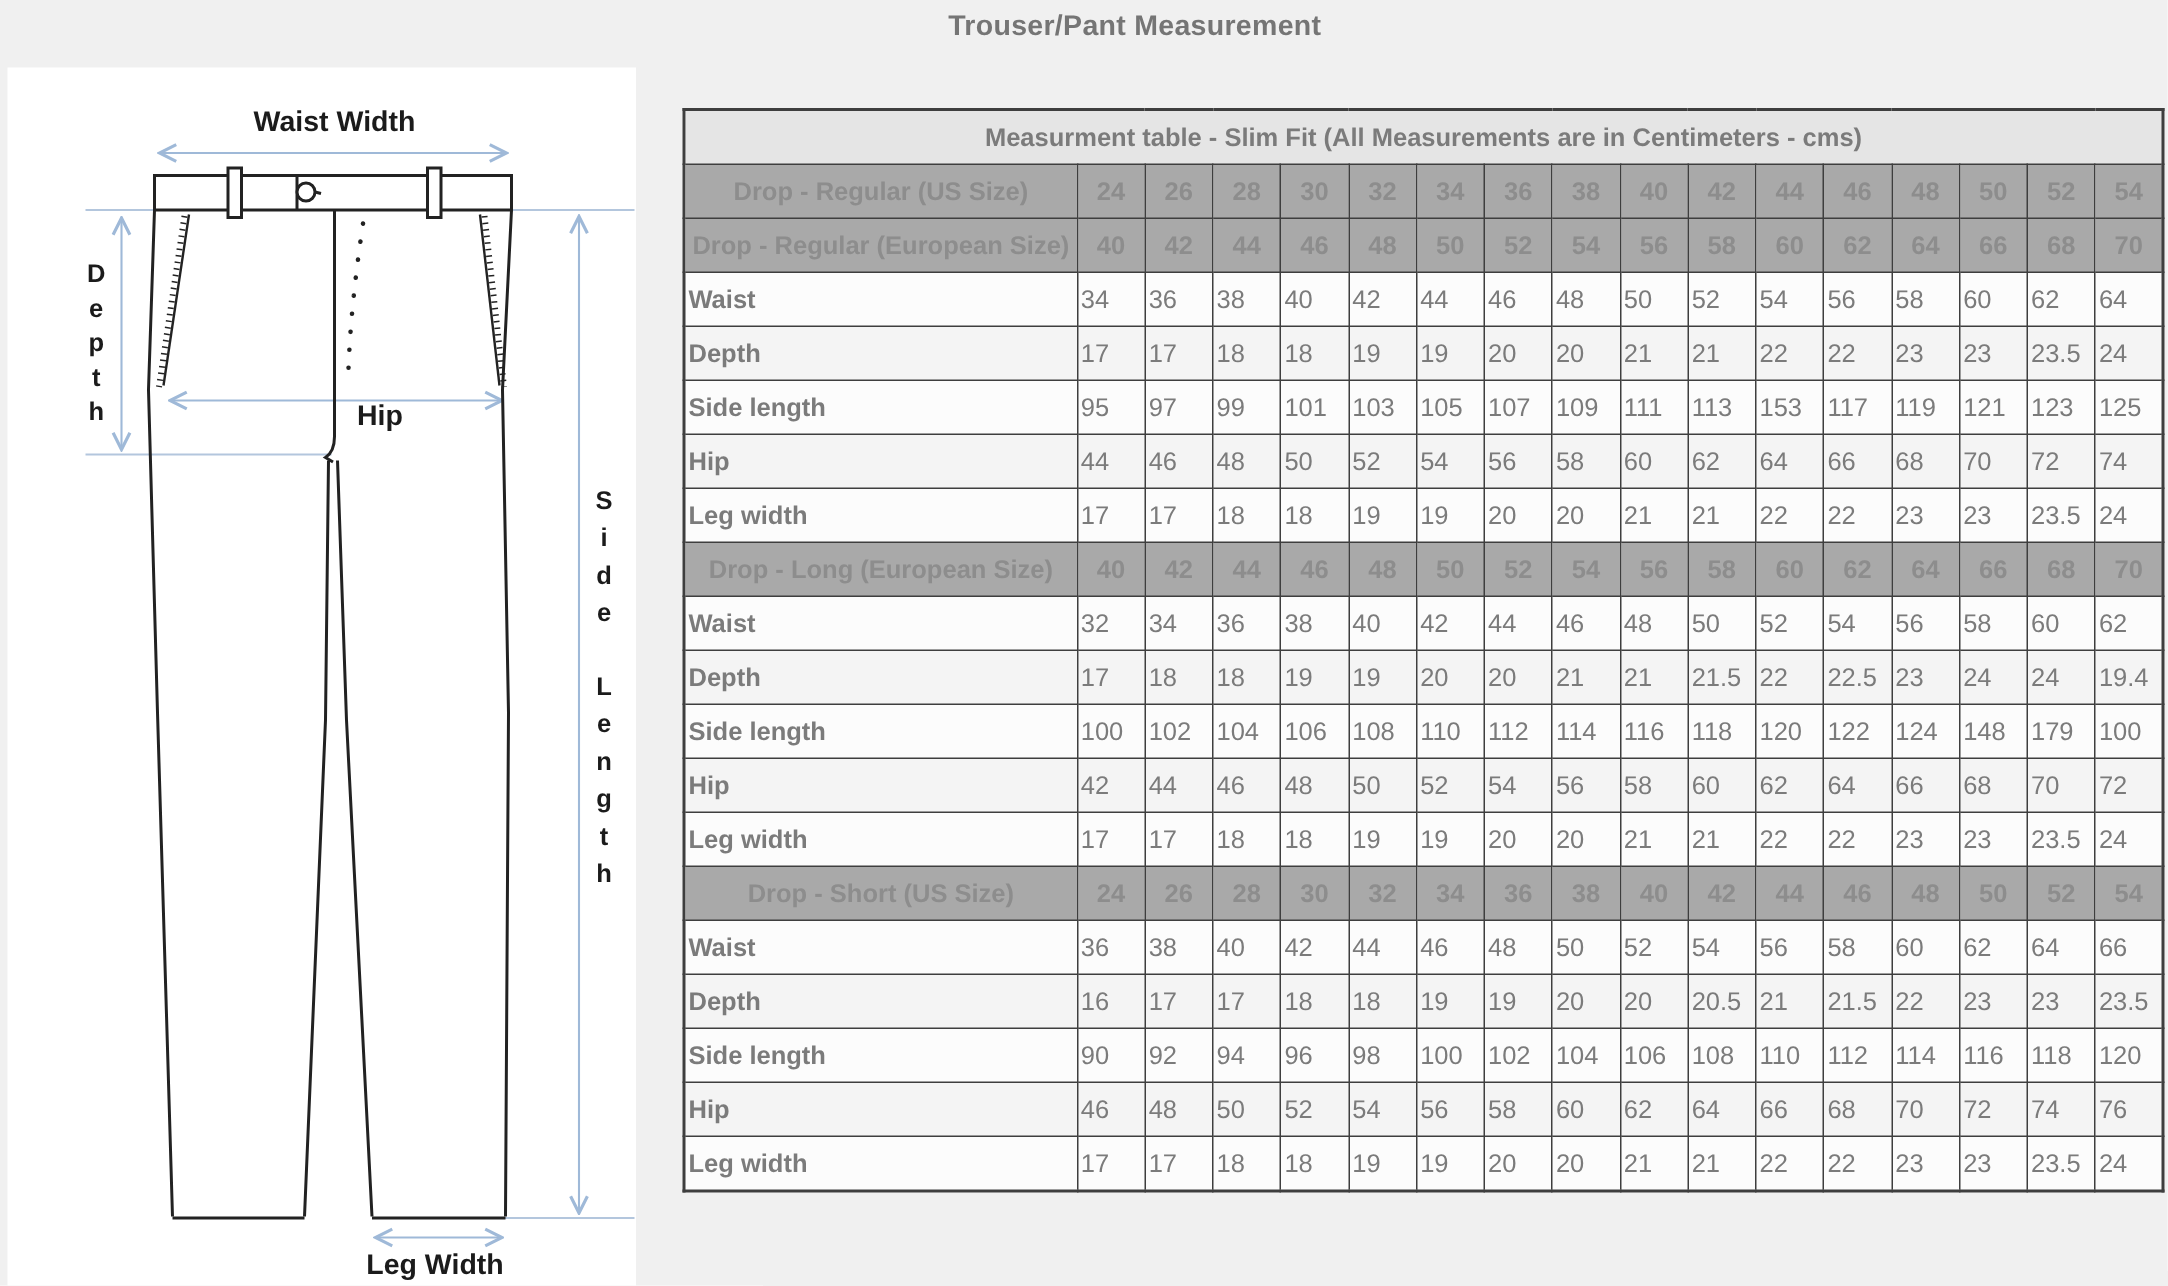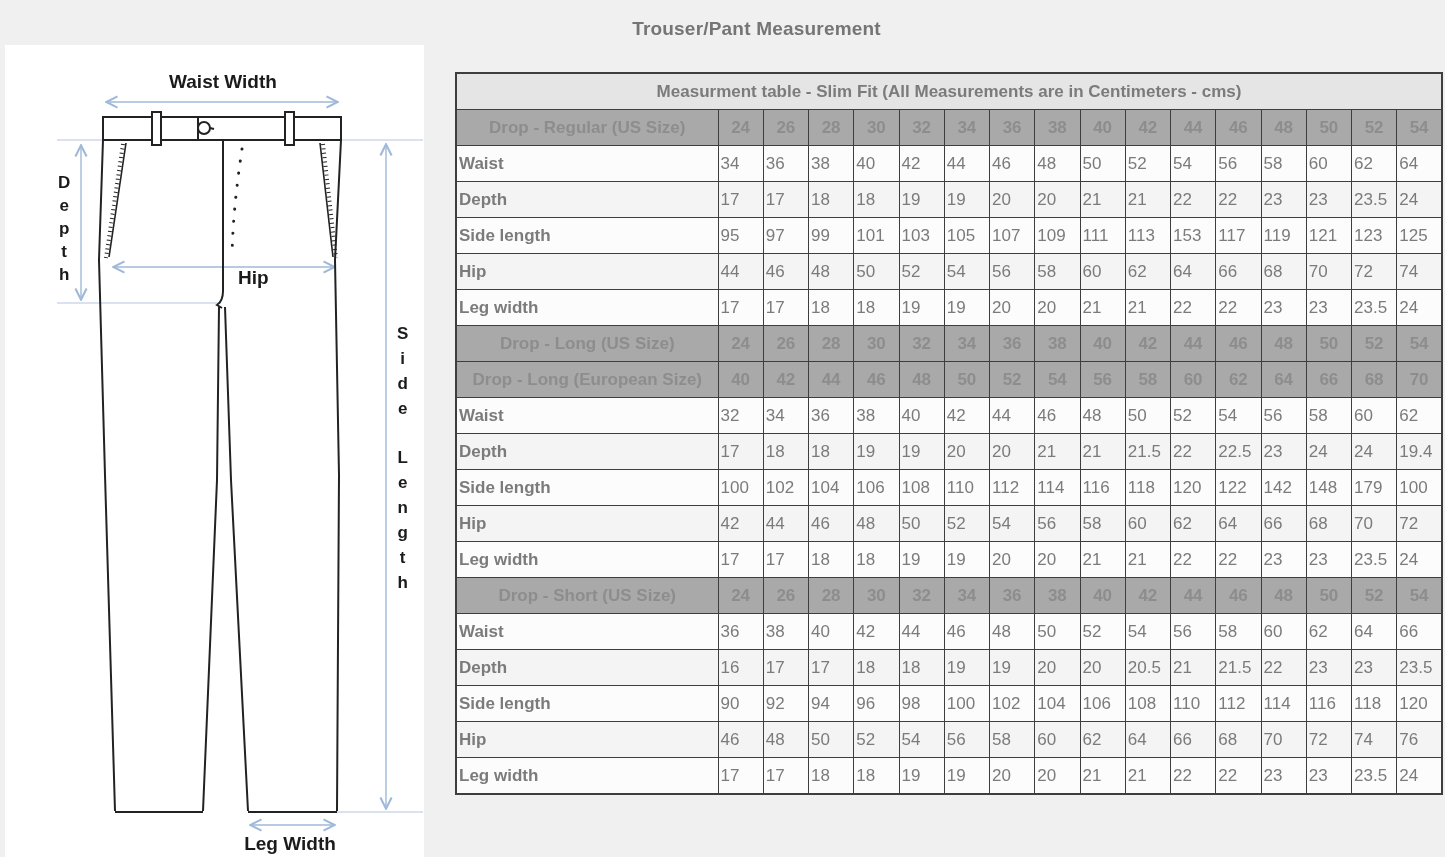--- a/index.html
+++ b/index.html
@@ -4,21 +4,21 @@
 <style>
   html,body{margin:0;padding:0;}
   body{
     width:1445px;height:857px;position:relative;overflow:hidden;
     background:#f0f0f0;
     font-family:"Liberation Sans","DejaVu Sans",sans-serif;
   }
   
   .page-title{
     position:absolute;top:7px;left:0;width:100%;box-sizing:border-box;padding-left:68px;
-    text-align:center;font-weight:bold;font-size:19px;color:#757575;letter-spacing:.2px;margin-top:11px;
+    text-align:center;font-weight:bold;font-size:19px;color:#757575;letter-spacing:.2px;
   }
   
   .diagram-panel{
     position:absolute;left:5px;top:45px;width:419px;height:812px;background:#ffffff;
   }
   .diagram-panel svg{position:absolute;left:0;top:0;}
   .dlabel{position:absolute;font-weight:bold;color:#1b1b1b;}
   .dlabel.waist{left:100px;top:26px;width:236px;text-align:center;font-size:19px;}
   .dlabel.hip{left:233px;top:222px;font-size:19px;}
   .dlabel.legw{left:225px;top:788px;width:120px;text-align:center;font-size:19px;}
@@ -154,20 +154,39 @@
         <td class="gray-val">38</td>
         <td class="gray-val">40</td>
         <td class="gray-val">42</td>
         <td class="gray-val">44</td>
         <td class="gray-val">46</td>
         <td class="gray-val">48</td>
         <td class="gray-val">50</td>
         <td class="gray-val">52</td>
         <td class="gray-val">54</td>
       </tr>
+      <tr class="gray-row">
+        <td class="gray-label">Drop - Regular (European Size)</td>
+        <td class="gray-val">40</td>
+        <td class="gray-val">42</td>
+        <td class="gray-val">44</td>
+        <td class="gray-val">46</td>
+        <td class="gray-val">48</td>
+        <td class="gray-val">50</td>
+        <td class="gray-val">52</td>
+        <td class="gray-val">54</td>
+        <td class="gray-val">56</td>
+        <td class="gray-val">58</td>
+        <td class="gray-val">60</td>
+        <td class="gray-val">62</td>
+        <td class="gray-val">64</td>
+        <td class="gray-val">66</td>
+        <td class="gray-val">68</td>
+        <td class="gray-val">70</td>
+      </tr>
       <tr class="data-row">
         <td class="row-label">Waist</td>
         <td class="val">34</td>
         <td class="val">36</td>
         <td class="val">38</td>
         <td class="val">40</td>
         <td class="val">42</td>
         <td class="val">44</td>
         <td class="val">46</td>
         <td class="val">48</td>
@@ -250,39 +269,20 @@
         <td class="val">21</td>
         <td class="val">21</td>
         <td class="val">22</td>
         <td class="val">22</td>
         <td class="val">23</td>
         <td class="val">23</td>
         <td class="val">23.5</td>
         <td class="val">24</td>
       </tr>
       <tr class="gray-row">
-        <td class="gray-label">Drop - Long (US Size)</td>
-        <td class="gray-val">24</td>
-        <td class="gray-val">26</td>
-        <td class="gray-val">28</td>
-        <td class="gray-val">30</td>
-        <td class="gray-val">32</td>
-        <td class="gray-val">34</td>
-        <td class="gray-val">36</td>
-        <td class="gray-val">38</td>
-        <td class="gray-val">40</td>
-        <td class="gray-val">42</td>
-        <td class="gray-val">44</td>
-        <td class="gray-val">46</td>
-        <td class="gray-val">48</td>
-        <td class="gray-val">50</td>
-        <td class="gray-val">52</td>
-        <td class="gray-val">54</td>
-      </tr>
-      <tr class="gray-row">
         <td class="gray-label">Drop - Long (European Size)</td>
         <td class="gray-val">40</td>
         <td class="gray-val">42</td>
         <td class="gray-val">44</td>
         <td class="gray-val">46</td>
         <td class="gray-val">48</td>
         <td class="gray-val">50</td>
         <td class="gray-val">52</td>
         <td class="gray-val">54</td>
         <td class="gray-val">56</td>
@@ -339,21 +339,21 @@
         <td class="val">104</td>
         <td class="val">106</td>
         <td class="val">108</td>
         <td class="val">110</td>
         <td class="val">112</td>
         <td class="val">114</td>
         <td class="val">116</td>
         <td class="val">118</td>
         <td class="val">120</td>
         <td class="val">122</td>
-        <td class="val">142</td>
+        <td class="val">124</td>
         <td class="val">148</td>
         <td class="val">179</td>
         <td class="val">100</td>
       </tr>
       <tr class="data-row alt">
         <td class="row-label">Hip</td>
         <td class="val">42</td>
         <td class="val">44</td>
         <td class="val">46</td>
         <td class="val">48</td>

